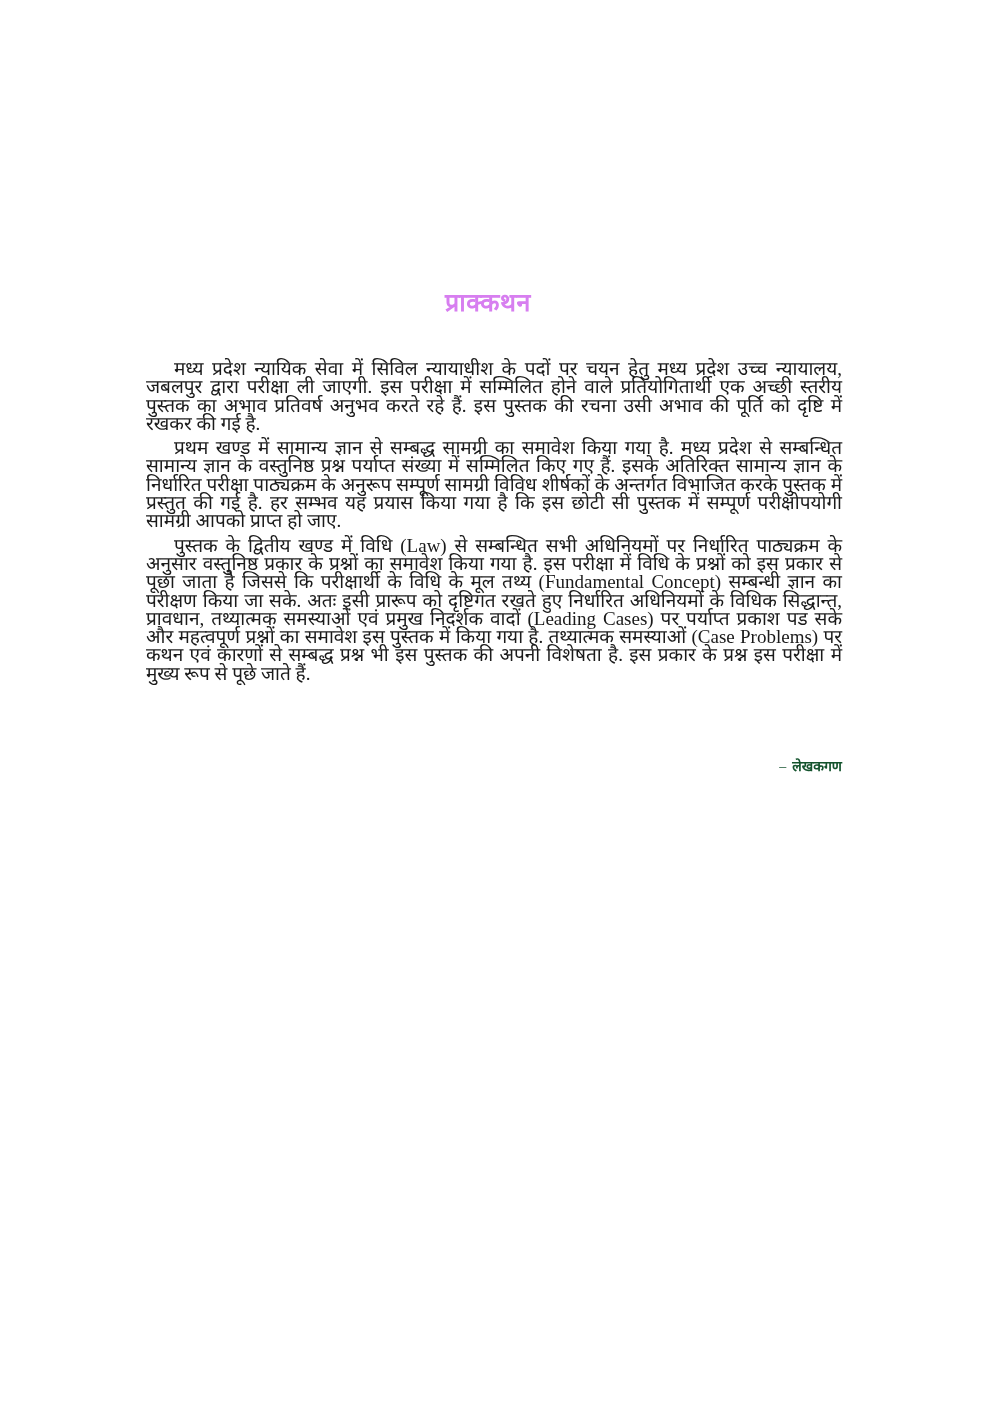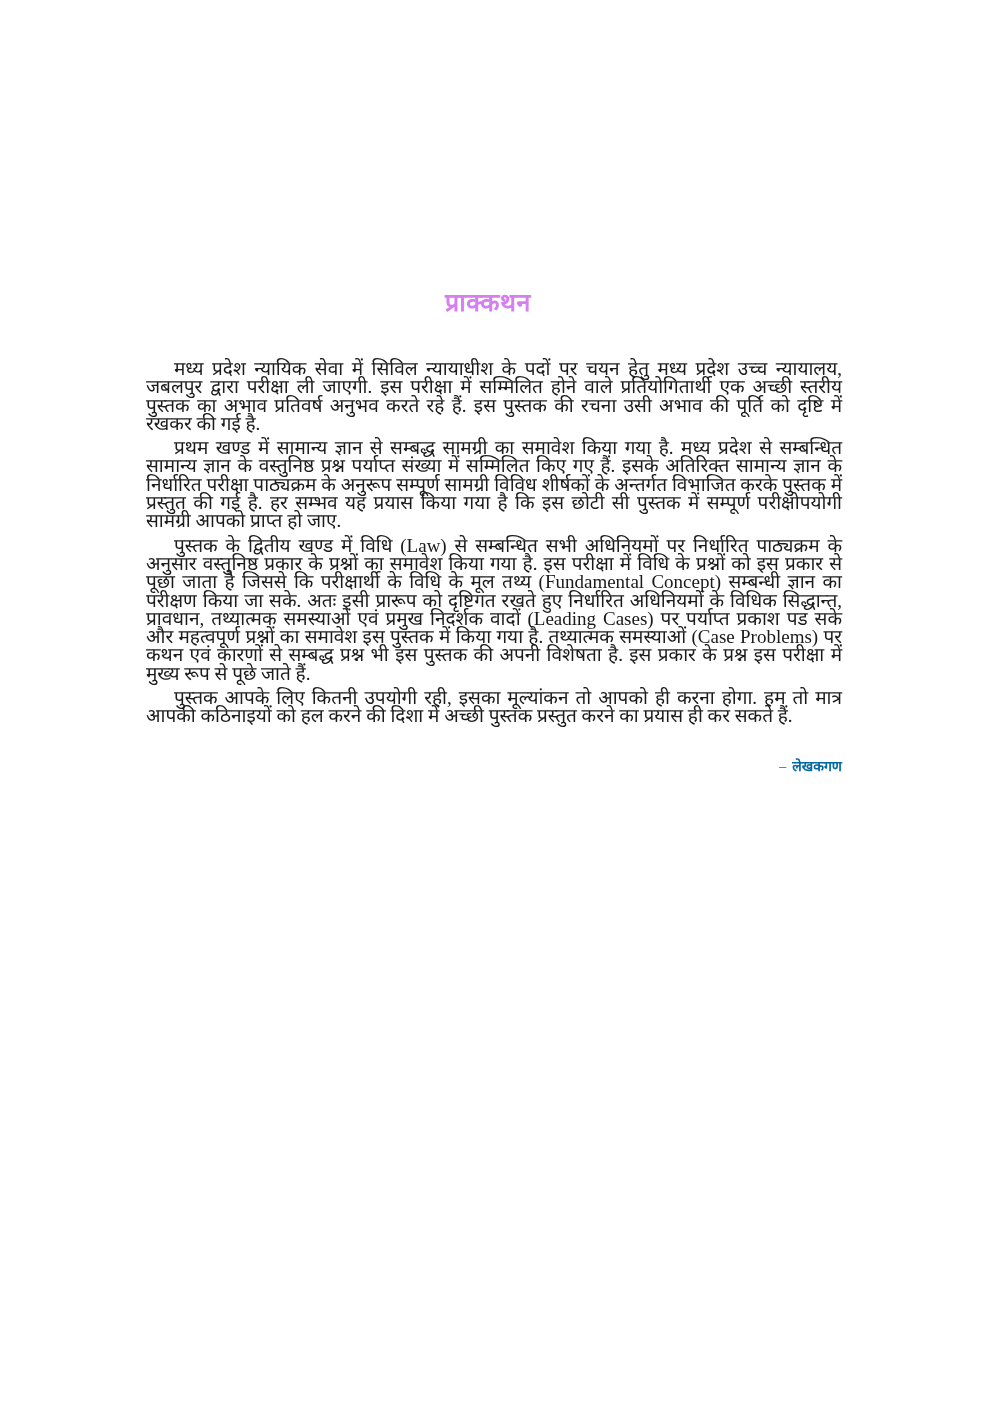--- a/index.html
+++ b/index.html
@@ -47,36 +47,35 @@
       text-indent: 28px;
     }
     .signature {
       position: absolute;
       left: 146px;
       width: 696px;
       top: 756px;
       text-align: right;
       font-size: 14px;
       font-weight: bold;
-      color: #0369a1;
+      color: #14532d;
     }
     .signature .dash {
       font-weight: normal;
       margin-right: 6px;
     }
   </style>
 </head>
 <body>
 
 <div class="page">
   <div class="title">प्राक्कथन</div>
 
   <div class="body-text">
     <p>मध्य प्रदेश न्यायिक सेवा में सिविल न्यायाधीश के पदों पर चयन हेतु मध्य प्रदेश उच्च न्यायालय, जबलपुर द्वारा परीक्षा ली जाएगी. इस परीक्षा में सम्मिलित होने वाले प्रतियोगितार्थी एक अच्छी स्तरीय पुस्तक का अभाव प्रतिवर्ष अनुभव करते रहे हैं. इस पुस्तक की रचना उसी अभाव की पूर्ति को दृष्टि में रखकर की गई है.</p>
     <p>प्रथम खण्ड में सामान्य ज्ञान से सम्बद्ध सामग्री का समावेश किया गया है. मध्य प्रदेश से सम्बन्धित सामान्य ज्ञान के वस्तुनिष्ठ प्रश्न पर्याप्त संख्या में सम्मिलित किए गए हैं. इसके अतिरिक्त सामान्य ज्ञान के निर्धारित परीक्षा पाठ्यक्रम के अनुरूप सम्पूर्ण सामग्री विविध शीर्षकों के अन्तर्गत विभाजित करके पुस्तक में प्रस्तुत की गई है. हर सम्भव यह प्रयास किया गया है कि इस छोटी सी पुस्तक में सम्पूर्ण परीक्षोपयोगी सामग्री आपको प्राप्त हो जाए.</p>
     <p>पुस्तक के द्वितीय खण्ड में विधि (Law) से सम्बन्धित सभी अधिनियमों पर निर्धारित पाठ्यक्रम के अनुसार वस्तुनिष्ठ प्रकार के प्रश्नों का समावेश किया गया है. इस परीक्षा में विधि के प्रश्नों को इस प्रकार से पूछा जाता है जिससे कि परीक्षार्थी के विधि के मूल तथ्य (Fundamental Concept) सम्बन्धी ज्ञान का परीक्षण किया जा सके. अतः इसी प्रारूप को दृष्टिगत रखते हुए निर्धारित अधिनियमों के विधिक सिद्धान्त, प्रावधान, तथ्यात्मक समस्याओं एवं प्रमुख निदर्शक वादों (Leading Cases) पर पर्याप्त प्रकाश पड सके और महत्वपूर्ण प्रश्नों का समावेश इस पुस्तक में किया गया है. तथ्यात्मक समस्याओं (Case Problems) पर कथन एवं कारणों से सम्बद्ध प्रश्न भी इस पुस्तक की अपनी विशेषता है. इस प्रकार के प्रश्न इस परीक्षा में मुख्य रूप से पूछे जाते हैं.</p>
-    <p>पुस्तक आपके लिए कितनी उपयोगी रही, इसका मूल्यांकन तो आपको ही करना होगा. हम तो मात्र आपकी कठिनाइयों को हल करने की दिशा में अच्छी पुस्तक प्रस्तुत करने का प्रयास ही कर सकते हैं.</p>
   </div>
 
   <div class="signature">
     <span class="dash">–</span><span>लेखकगण</span>
   </div>
 </div>
 
 </body></html>

